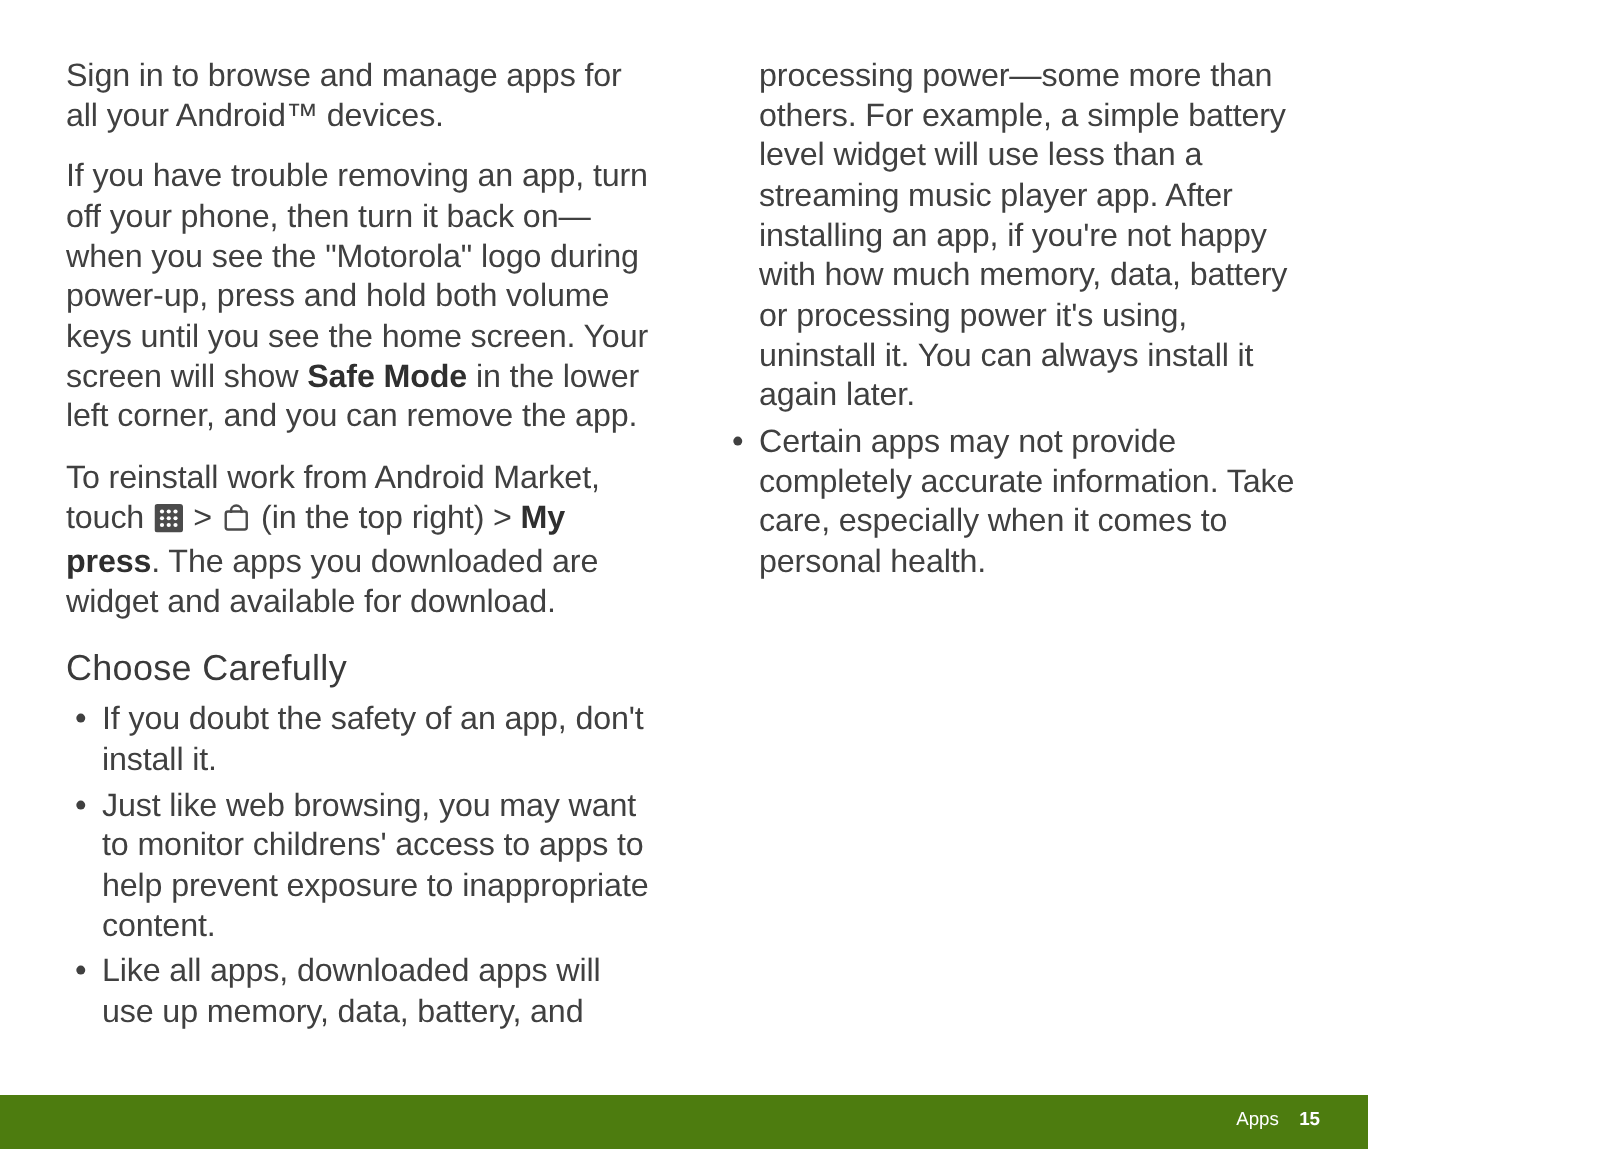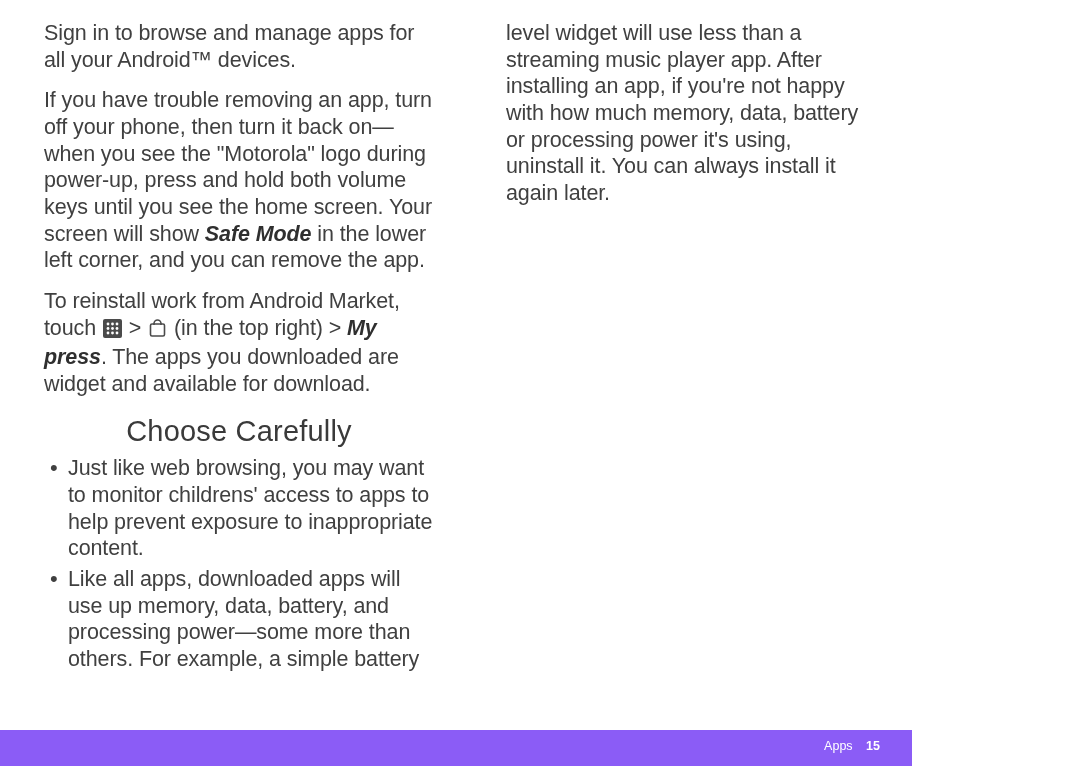--- a/index.html
+++ b/index.html
@@ -7,41 +7,40 @@
   body {
     font-family: "Helvetica Neue", Helvetica, Arial, sans-serif;
     background: #ffffff;
     color: #404040;
     position: relative;
   }
   .page {
     width: 912px;
     height: 766px;
     position: relative;
-    padding: 20px 40px 0 44px;
+    padding: 37px 40px 0 44px;
   }
   .columns {
     column-count: 2;
     column-gap: 48px;
     column-fill: auto;
     height: 660px;
     font-size: 21.5px;
     line-height: 1.24;
     letter-spacing: -0.1px;
   }
   .columns p { margin: 0 0 14px 0; }
   .columns h2 {
-    font-size: 29px;
+    font-size: 24px;
     font-weight: 500;
     margin: 16px 0 6px 0;
     color: #3a3a3a;
     letter-spacing: 0.2px;
-    text-align: center;
   }
-  .bold { font-weight: 550; color: #2f2f2f; font-style: italic; }
+  .bold { font-weight: 550; color: #2f2f2f; }
   .icon-inline {
     display: inline-block;
     vertical-align: -3px;
     margin: 0 1px;
   }
   ul.bullets {
     list-style: none;
     padding: 0;
     margin: 0;
   }
@@ -56,21 +55,21 @@
     left: 6px;
     top: 0;
     color: #404040;
     font-size: 22px;
     line-height: 1.2;
   }
   .footer-bar {
     position: absolute;
     left: 0; right: 0; bottom: 0;
     height: 36px;
-    background: #8b5cf6;
+    background: #4d7c0f;
   }
   .footer-text {
     position: absolute;
     right: 32px;
     top: 9px;
     font-size: 12.5px;
     color: #ffffff;
   }
   .footer-text .pn { font-weight: 700; margin-left: 10px; }
 </style>
@@ -101,22 +100,24 @@
           </svg></span><span> &gt; </span><span class="icon-inline"><svg width="19" height="19" viewBox="0 0 19 19">
             <rect x="2.5" y="5" width="14" height="12" rx="1.5" fill="none" stroke="#4b4b4b" stroke-width="1.6"></rect>
             <path d="M6 6 V4.5 a3.5 3.5 0 0 1 7 0 V6" fill="none" stroke="#4b4b4b" stroke-width="1.6"></path>
           </svg></span><span> (in the top right) &gt; </span><span class="bold">My press</span><span>. The apps you downloaded are widget and available for download.</span>
     </p>
 
     <h2>Choose Carefully</h2>
 
 
     <ul class="bullets">
+      <li>If you doubt the safety of an app, don't install it.</li>
       <li>Just like web browsing, you may want to monitor childrens' access to apps to help prevent exposure to inappropriate content.</li>
       <li>Like all apps, downloaded apps will use up memory, data, battery, and processing power—some more than others. For example, a simple battery level widget will use less than a streaming music player app. After installing an app, if you're not happy with how much memory, data, battery or processing power it's using, uninstall it. You can always install it again later.</li>
+      <li>Certain apps may not provide completely accurate information. Take care, especially when it comes to personal health.</li>
     </ul>
 
   </div>
 
   <div class="footer-bar">
     <div class="footer-text">
       <span>Apps</span>
       <span class="pn">15</span>
     </div>
   </div>

